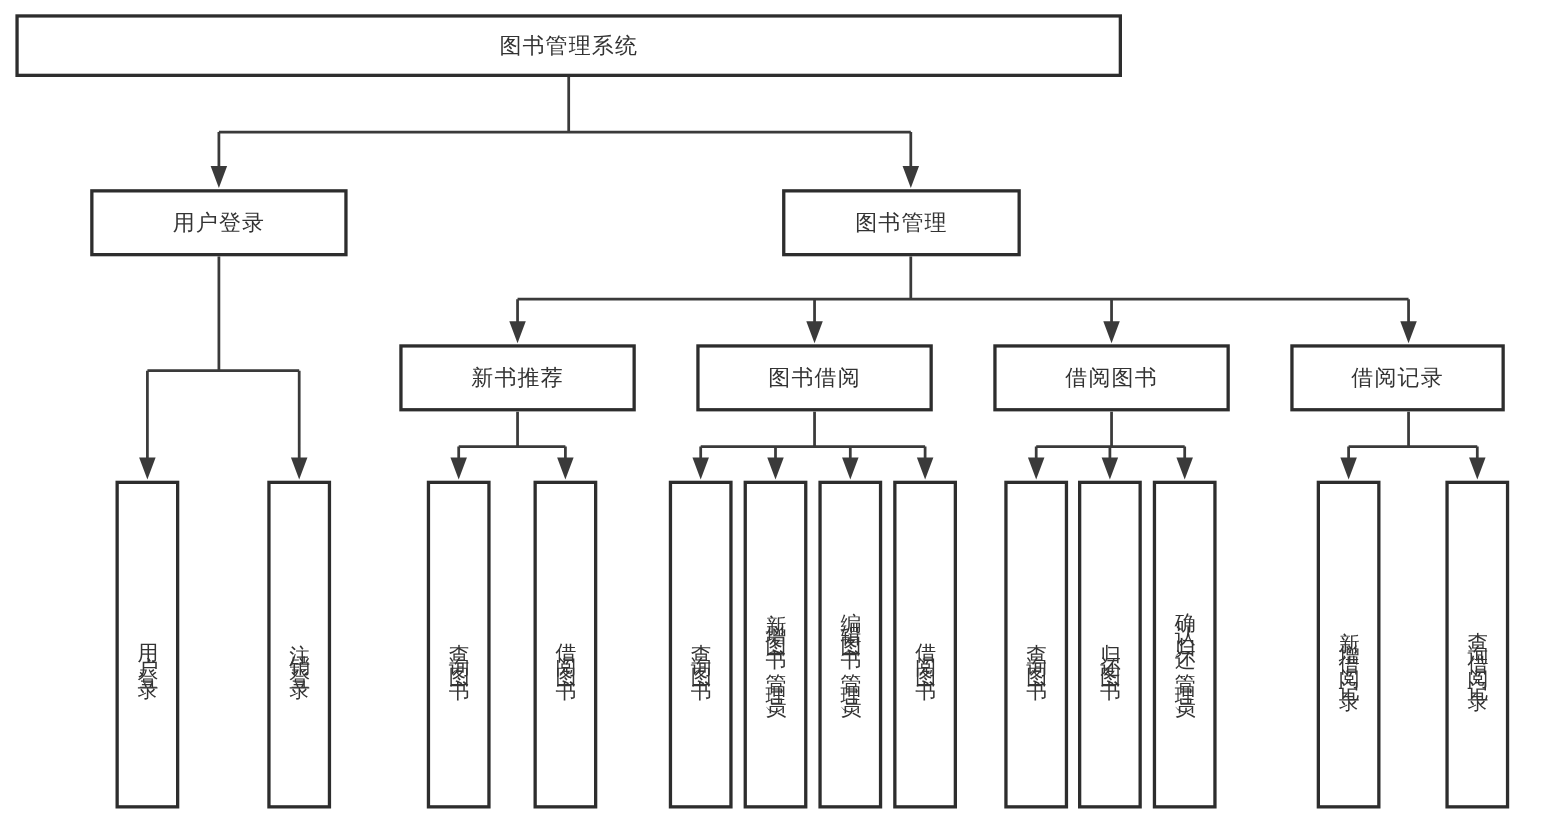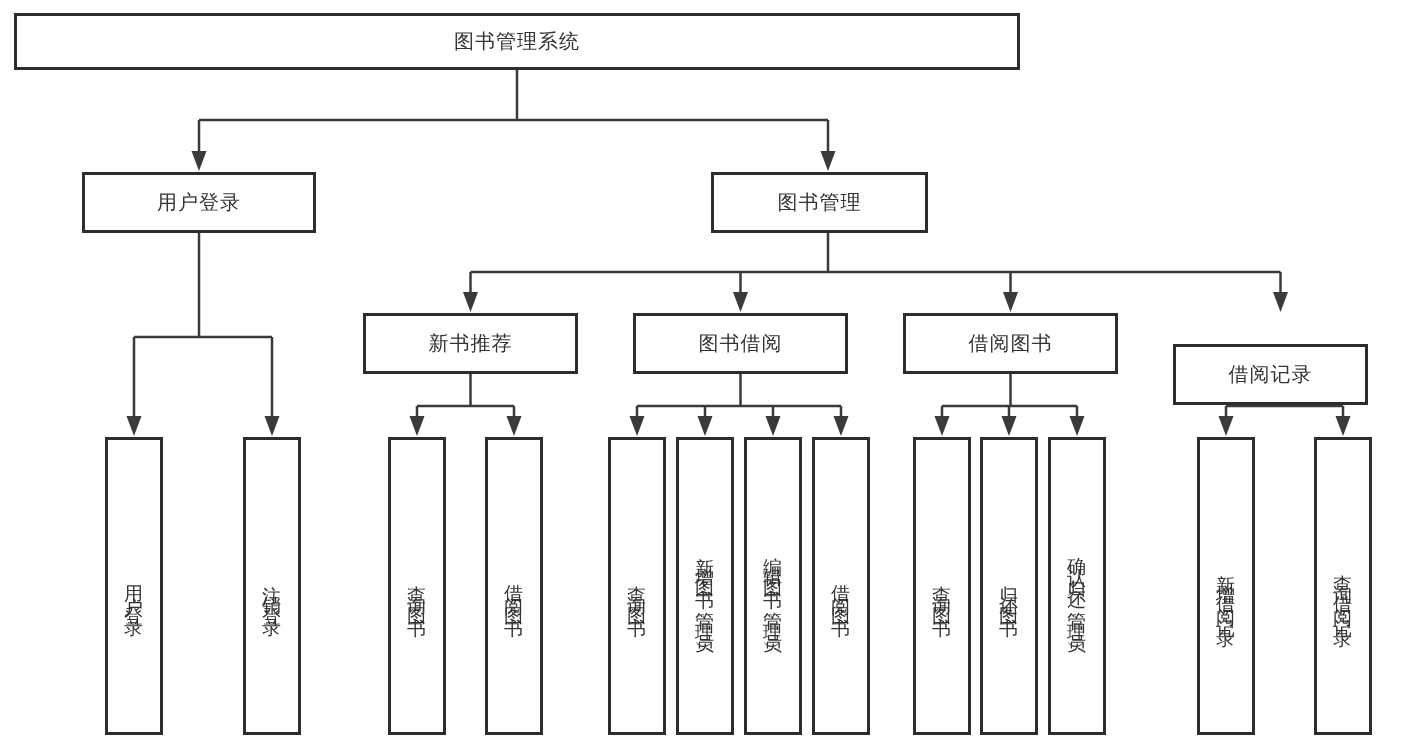--- a/index.html
+++ b/index.html
@@ -69,21 +69,21 @@
       <polygon points="1218.5,416 1233.5,416 1226,436" fill="#3a3a3a"></polygon>
       <polygon points="1335.5,416 1350.5,416 1343,436" fill="#3a3a3a"></polygon>
     </svg>
   <div id="nodes">
       <div class="box" style="left: 14px; top: 13px; width: 1006px; height: 57px;">图书管理系统</div>
       <div class="box" style="left: 82px; top: 172px; width: 234px; height: 61px;">用户登录</div>
       <div class="box" style="left: 711px; top: 172px; width: 217px; height: 61px;">图书管理</div>
       <div class="box" style="left: 363px; top: 313px; width: 215px; height: 61px;">新书推荐</div>
       <div class="box" style="left: 633px; top: 313px; width: 215px; height: 61px;">图书借阅</div>
       <div class="box" style="left: 903px; top: 313px; width: 215px; height: 61px;">借阅图书</div>
-      <div class="box" style="left: 1173px; top: 313px; width: 195px; height: 61px; margin-top: 31px;">借阅记录</div>
+      <div class="box" style="left: 1173px; top: 313px; width: 195px; height: 61px;">借阅记录</div>
       <div class="box vertical" style="left: 105px; top: 437px; width: 58px; height: 298px;">用户登录</div>
       <div class="box vertical" style="left: 243px; top: 437px; width: 58px; height: 298px;">注销登录</div>
       <div class="box vertical" style="left: 388px; top: 437px; width: 58px; height: 298px;">查询图书</div>
       <div class="box vertical" style="left: 485px; top: 437px; width: 58px; height: 298px;">借阅图书</div>
       <div class="box vertical" style="left: 608px; top: 437px; width: 58px; height: 298px;">查询图书</div>
       <div class="box vertical" style="left: 676px; top: 437px; width: 58px; height: 298px;">新增图书（管理员）</div>
       <div class="box vertical" style="left: 744px; top: 437px; width: 58px; height: 298px;">编辑图书（管理员）</div>
       <div class="box vertical" style="left: 812px; top: 437px; width: 58px; height: 298px;">借阅图书</div>
       <div class="box vertical" style="left: 913px; top: 437px; width: 58px; height: 298px;">查询图书</div>
       <div class="box vertical" style="left: 980px; top: 437px; width: 58px; height: 298px;">归还图书</div>

